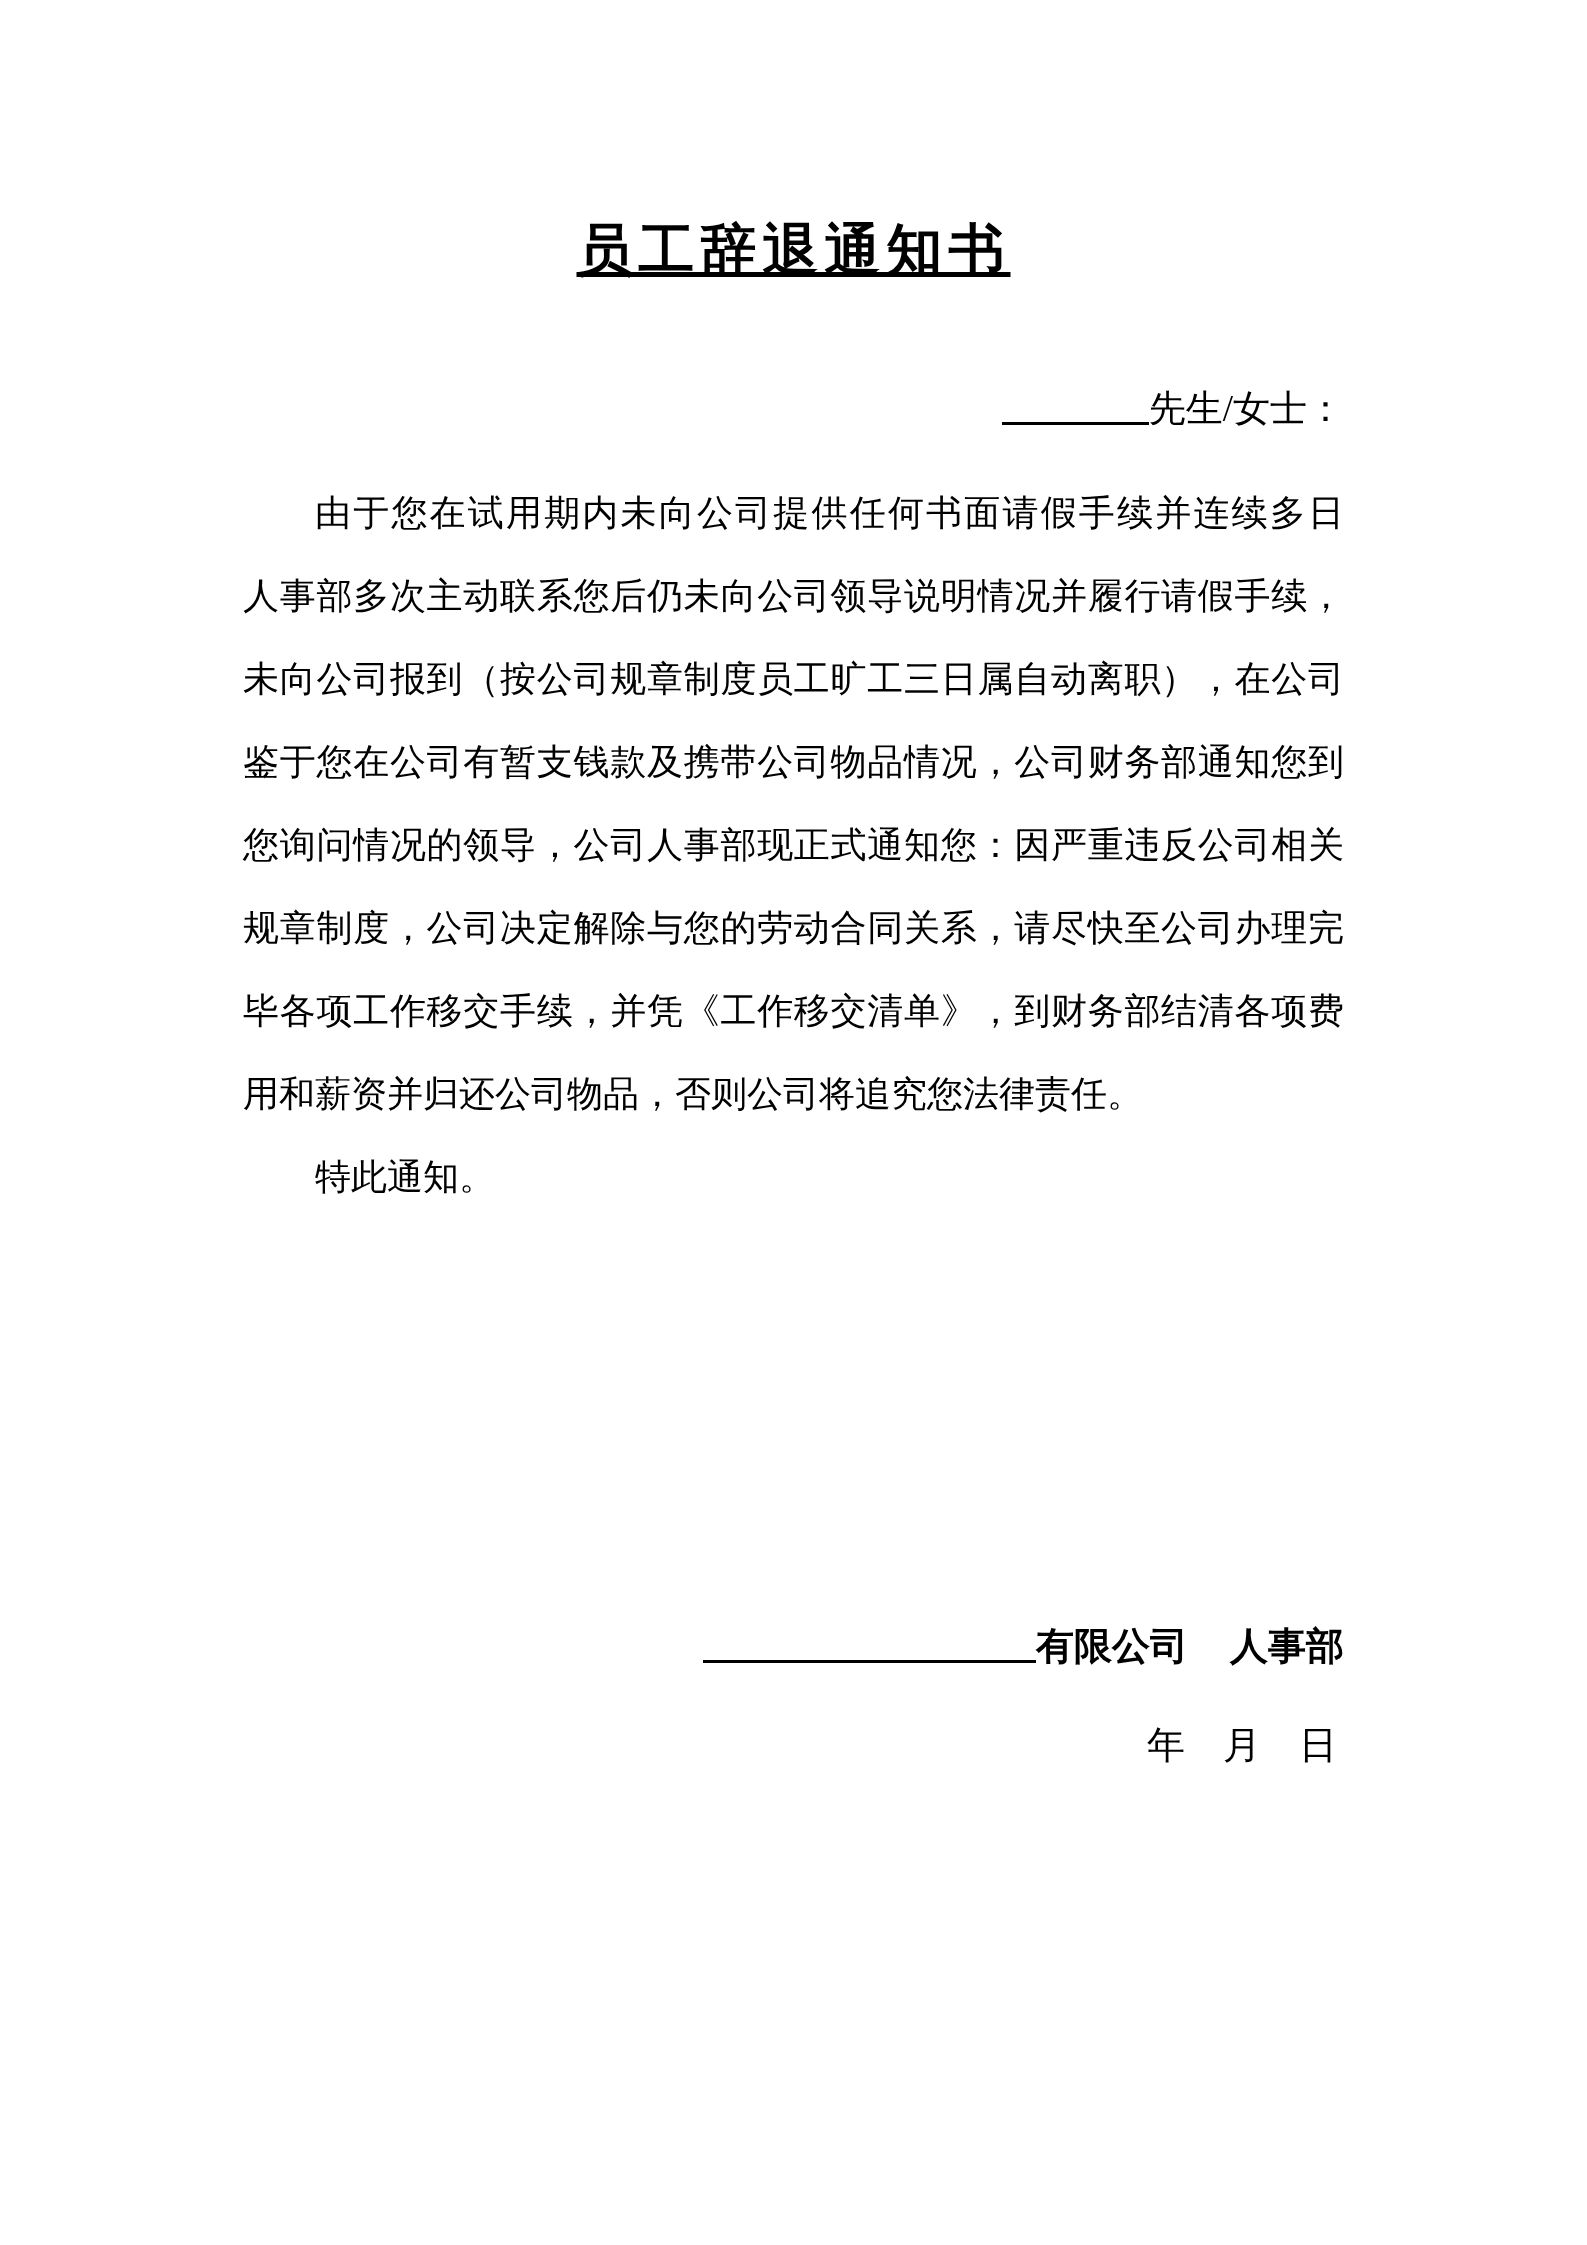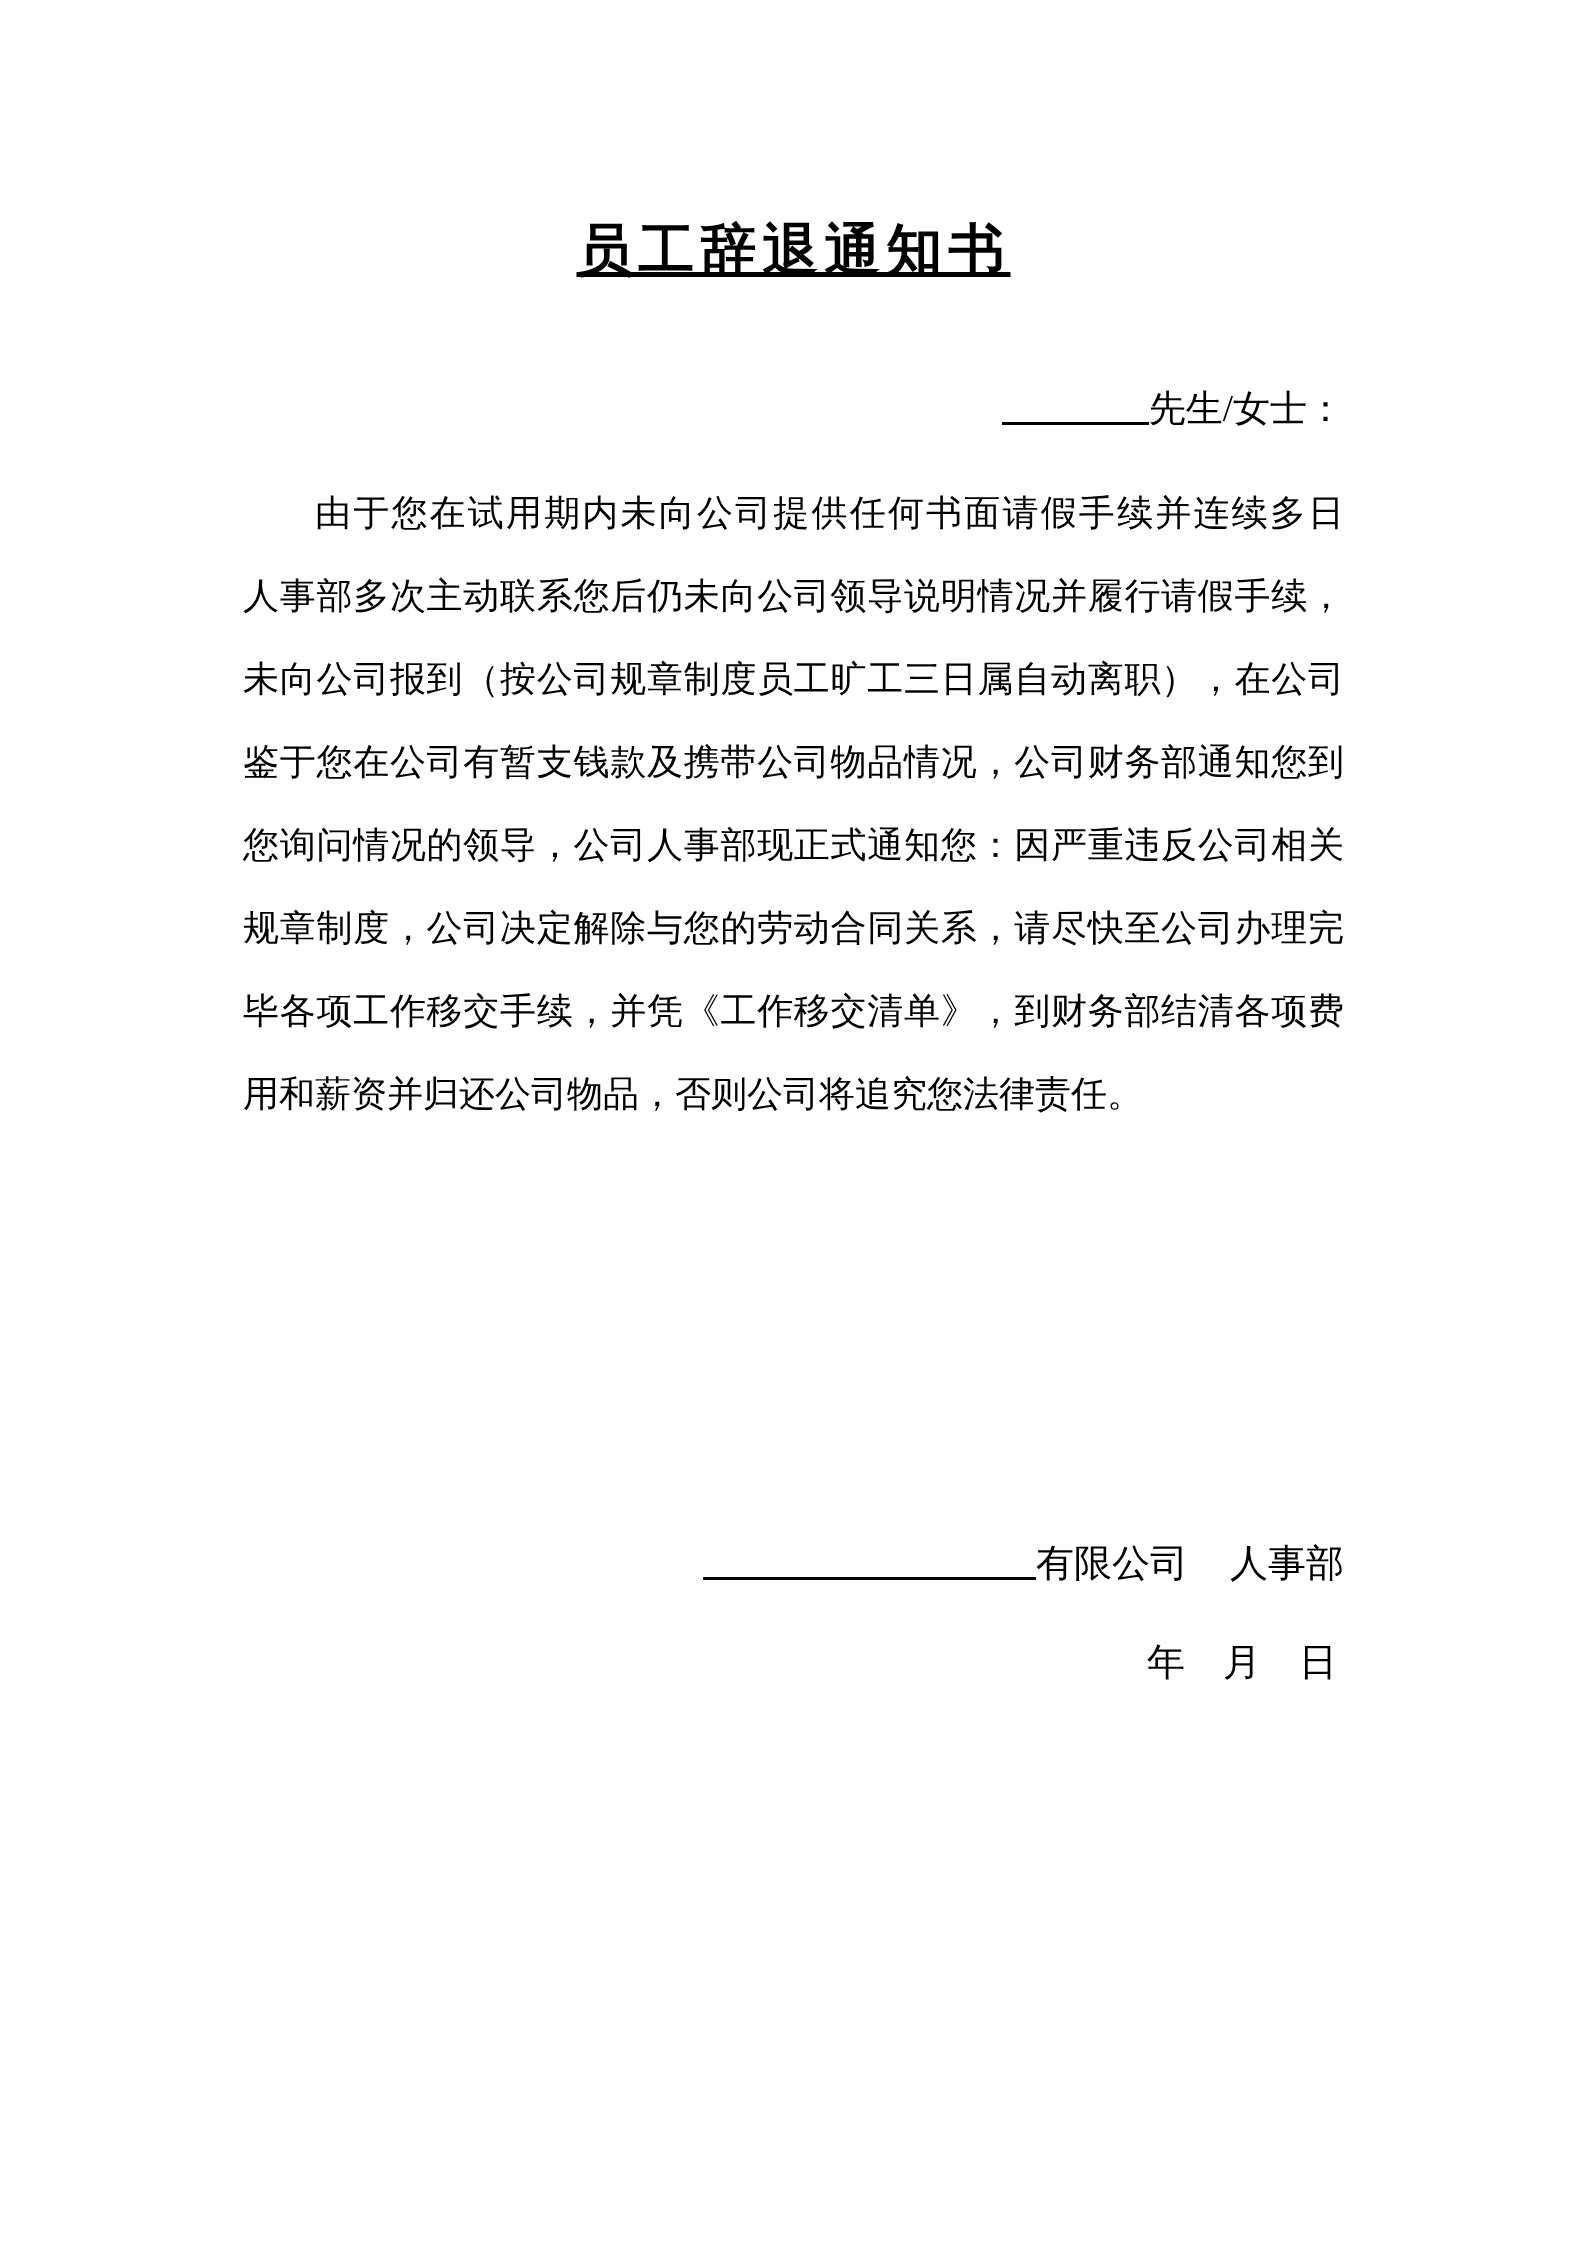--- a/index.html
+++ b/index.html
@@ -50,21 +50,21 @@
   .body-line.last  { text-align-last: left; }
   .closing {
     font-size: 36px;
     line-height: 83px;
     text-indent: 72px;
   }
   .signature {
     margin-top: 386px;
     text-align: right;
     font-size: 38px;
-    font-weight: normal;
+    font-weight: bold;
     line-height: 83px;
     white-space: nowrap;
   }
   .signature .dept { margin-left: 42px; }
   .date-line {
     margin-top: 16px;
     text-align: right;
     padding-right: 7px;
     font-size: 38px;
     line-height: 83px;
@@ -85,20 +85,21 @@
       <div class="body-line first">由于您在试用期内未向公司提供任何书面请假手续并连续多日</div>
       <div class="body-line">人事部多次主动联系您后仍未向公司领导说明情况并履行请假手续，</div>
       <div class="body-line">未向公司报到（按公司规章制度员工旷工三日属自动离职），在公司</div>
       <div class="body-line">鉴于您在公司有暂支钱款及携带公司物品情况，公司财务部通知您到</div>
       <div class="body-line">您询问情况的领导，公司人事部现正式通知您：因严重违反公司相关</div>
       <div class="body-line">规章制度，公司决定解除与您的劳动合同关系，请尽快至公司办理完</div>
       <div class="body-line">毕各项工作移交手续，并凭《工作移交清单》，到财务部结清各项费</div>
       <div class="body-line last">用和薪资并归还公司物品，否则公司将追究您法律责任。</div>
     </div>
 
+  <div class="closing">特此通知。</div>
 
   <div class="signature">
     <span class="blank blank-company"></span><span>有限公司</span><span class="dept">人事部</span>
   </div>
 
   <div class="date-line">年　月　日</div>
 
 </div>
 
 </body></html>

